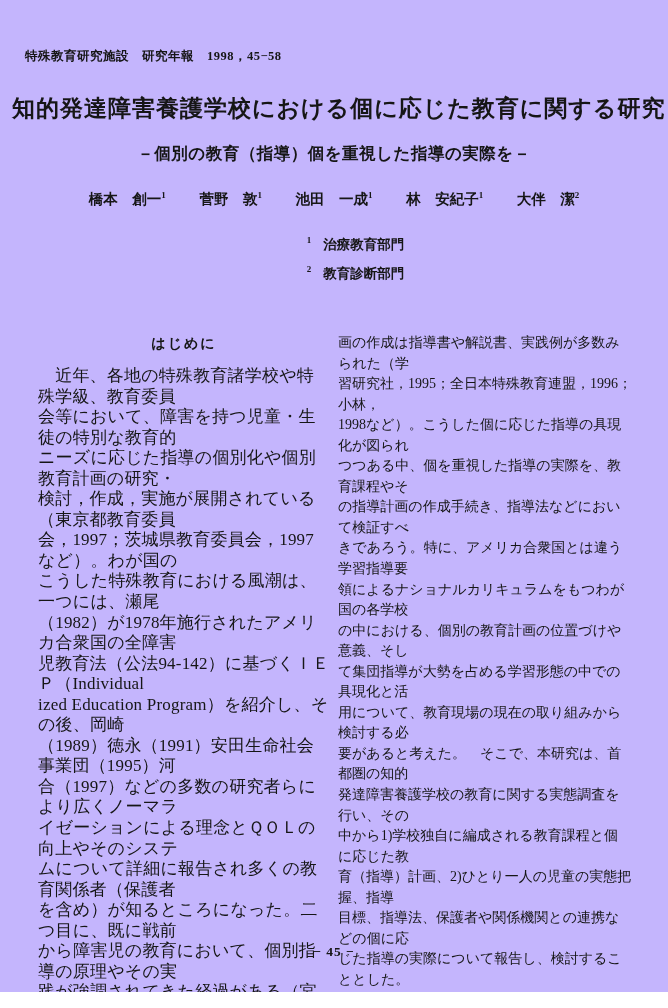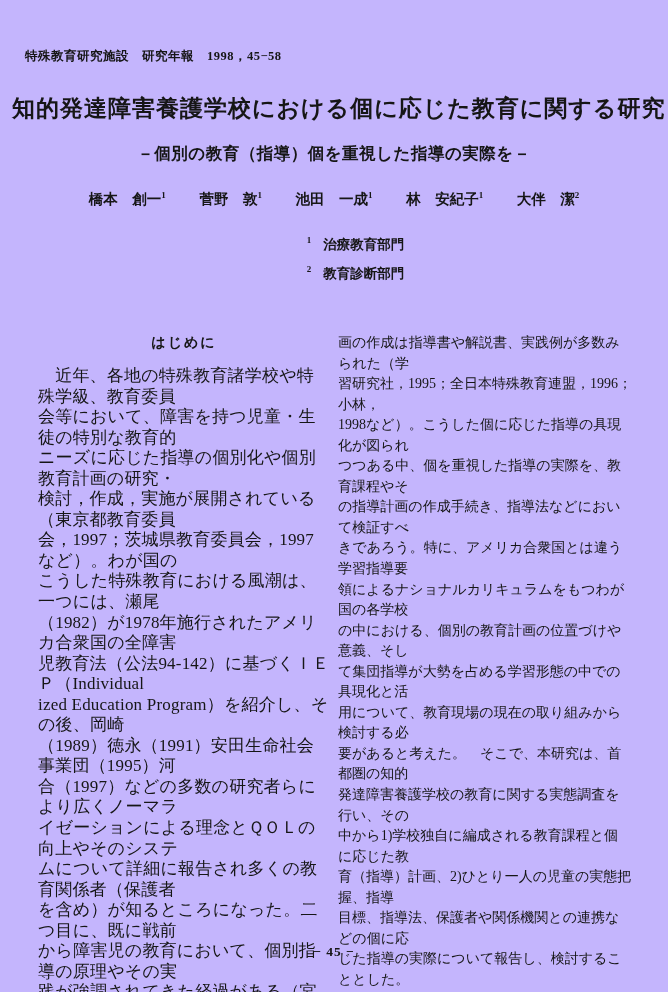--- a/index.html
+++ b/index.html
@@ -80,21 +80,21 @@
     font-size: 17px;
     line-height: 20.55px;
     white-space: pre-line;
     letter-spacing: 0.2px;
     text-align: left;
   }
   .col-right .body-text { font-size: 14px; letter-spacing: 0; }
   .section-heading {
     margin: 0 0 13px 0;
     text-align: center;
-    font-family: Liberation Mono, monospace;
+    font-family: Liberation Sans, sans-serif;
     font-size: 14px;
     font-weight: 700;
     line-height: 20px;
     letter-spacing: 2px;
   }
   .method-heading {
     margin: 10px 0 12px 0;
     text-align: center;
     font-family: "Liberation Sans", sans-serif;
     font-size: 17px;

